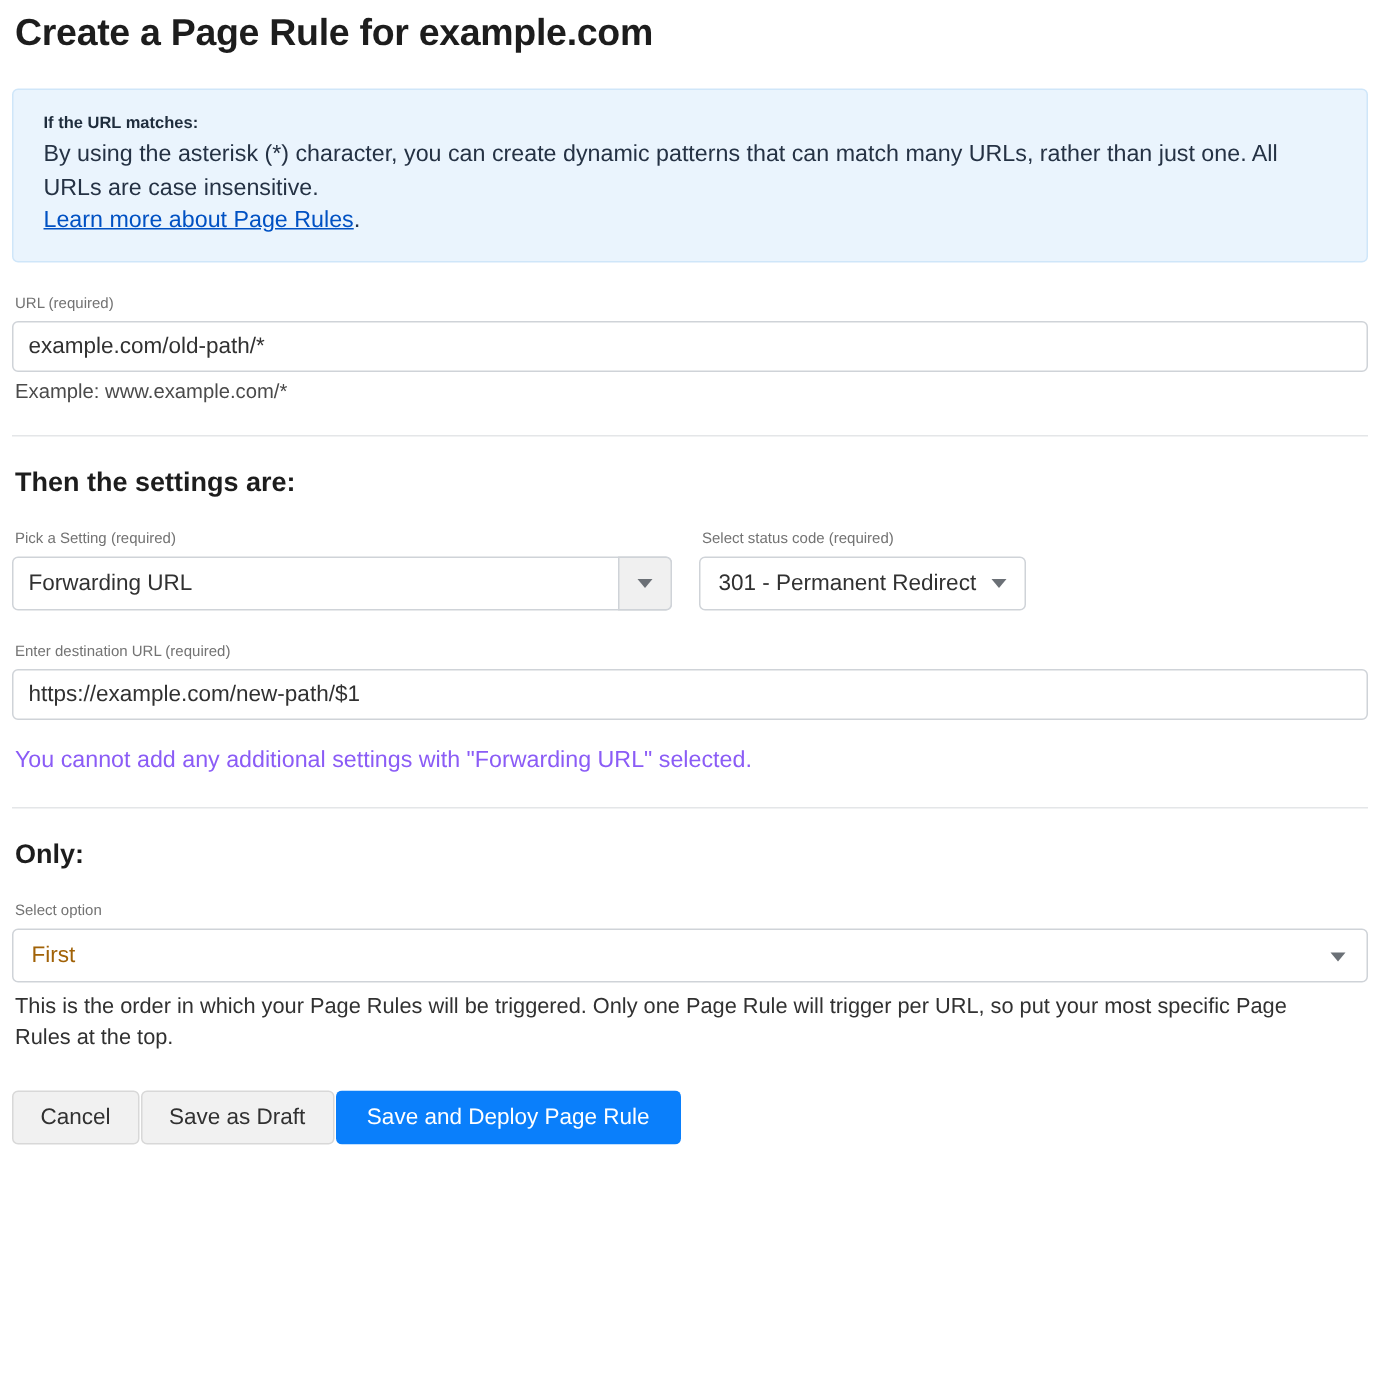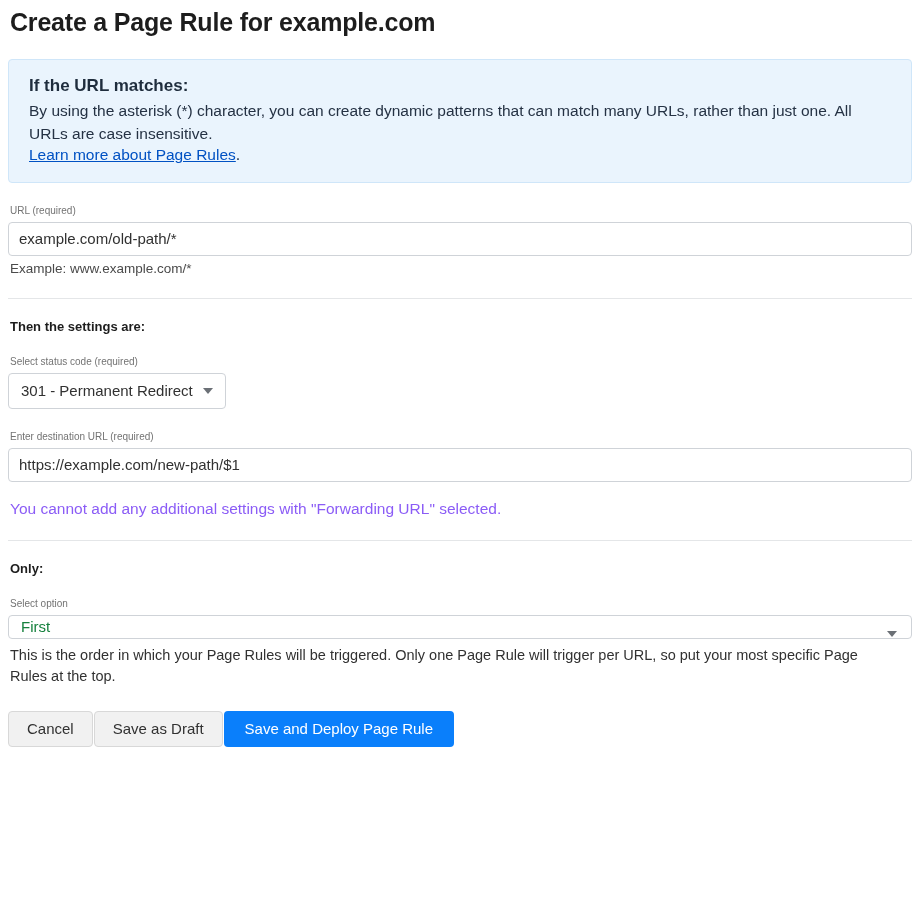--- a/index.html
+++ b/index.html
@@ -29,21 +29,21 @@
   .info-box {
     margin-top: 22px;
     background: #eaf4fd;
     border: 1px solid #cfe6f9;
     border-radius: 4px;
     padding: 16px 20px 18px 20px;
     color: #22324a;
   }
   .info-title {
     font-weight: bold;
-    font-size: 17px;
+    font-size: 11px;
     margin-bottom: 4px;
     color: #1f2d3d;
   }
   .info-text {
     font-size: 15.5px;
     line-height: 1.48;
     color: #253244;
   }
   .info-link {
     color: #0051c3;
@@ -72,21 +72,21 @@
     font-size: 13.5px;
     color: #4a4a4a;
     margin: 5px 0 0 2px;
   }
   hr.sep {
     border: none;
     border-top: 1px solid #e4e6e8;
     margin: 22px 0 0 0;
   }
   .section-title {
-    font-size: 13px;
+    font-size: 18px;
     font-weight: bold;
     color: #1d1d1d;
     margin: 20px 0 0 2px;
   }
   .row {
     display: flex;
     gap: 18px;
     margin-top: 0;
   }
   .col-setting { width: 440px; }
@@ -133,29 +133,29 @@
     border: 1px solid #cfd3d8;
     border-radius: 4px;
     background: #fff;
     padding: 0 12px;
     font-size: 15px;
     color: #313131;
     cursor: pointer;
   }
   .select-full {
     position: relative;
-    height: 24px;
+    height: 36px;
     border: 1px solid #cfd3d8;
     border-radius: 4px;
     background: #fff;
     display: flex;
     align-items: center;
     padding: 0 12px;
     font-size: 15px;
-    color: #15803d;
+    color: #a16207;
     cursor: pointer;
   }
   .select-full .caret {
     position: absolute;
     right: 14px;
     top: 15px;
   }
   .note {
     font-size: 15.5px;
     color: #8b5cf6;
@@ -211,20 +211,29 @@
 
   <div class="field-label">URL (required)</div>
   <input class="text-input" type="text" value="example.com/old-path/*" style="">
   <div class="hint">Example: www.example.com/*</div>
 
   <hr class="sep">
 
   <div class="section-title">Then the settings are:</div>
 
   <div class="row">
+    <div class="col-setting">
+      <div class="field-label">Pick a Setting (required)</div>
+      <div class="select-box with-btn">
+        <span>Forwarding URL</span>
+        <span class="select-arrow-btn">
+          <span class="caret"></span>
+        </span>
+      </div>
+    </div>
     <div class="col-status">
       <div class="field-label">Select status code (required)</div>
       <div class="select-inline">
         <span>301 - Permanent Redirect</span>
         <span class="caret"></span>
       </div>
     </div>
   </div>
 
   <div class="field-label">Enter destination URL (required)</div>

